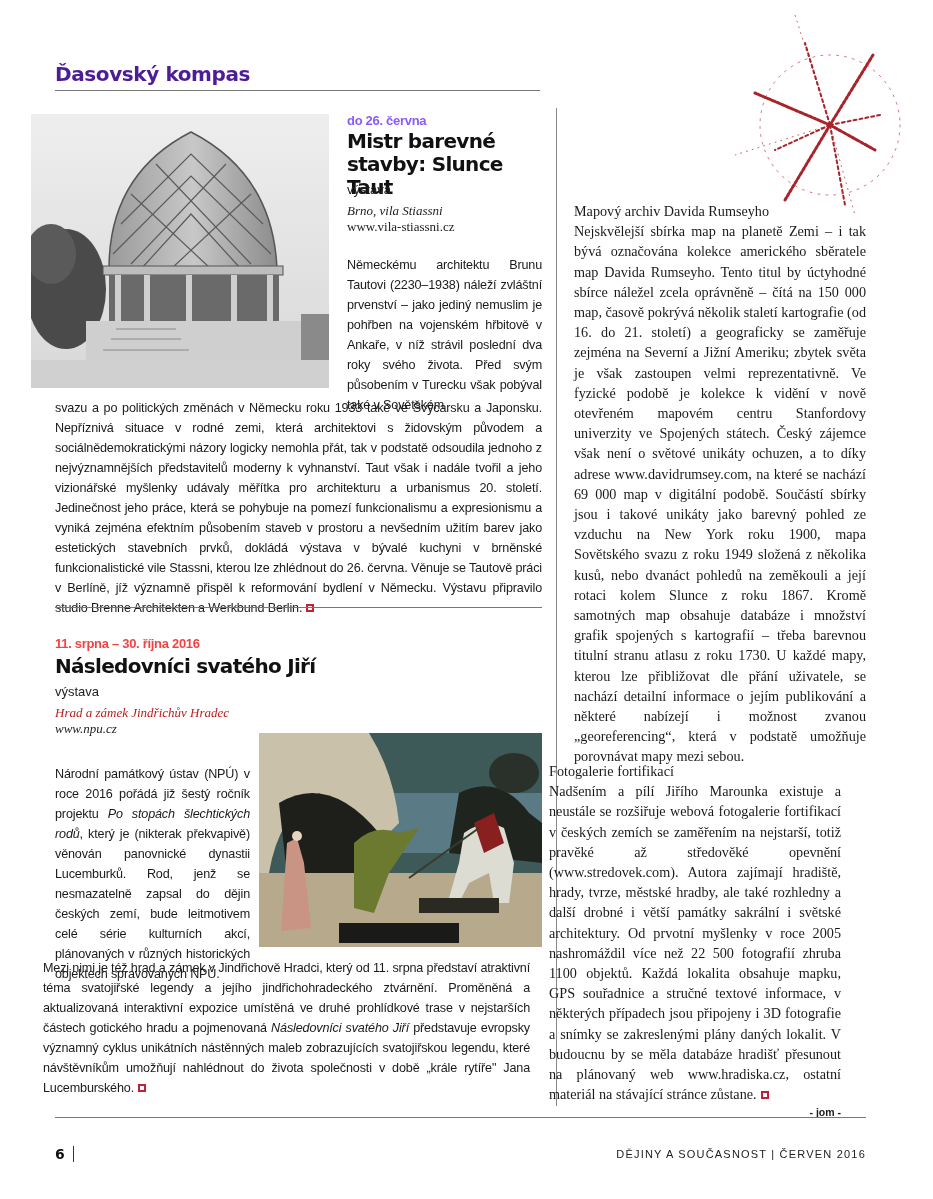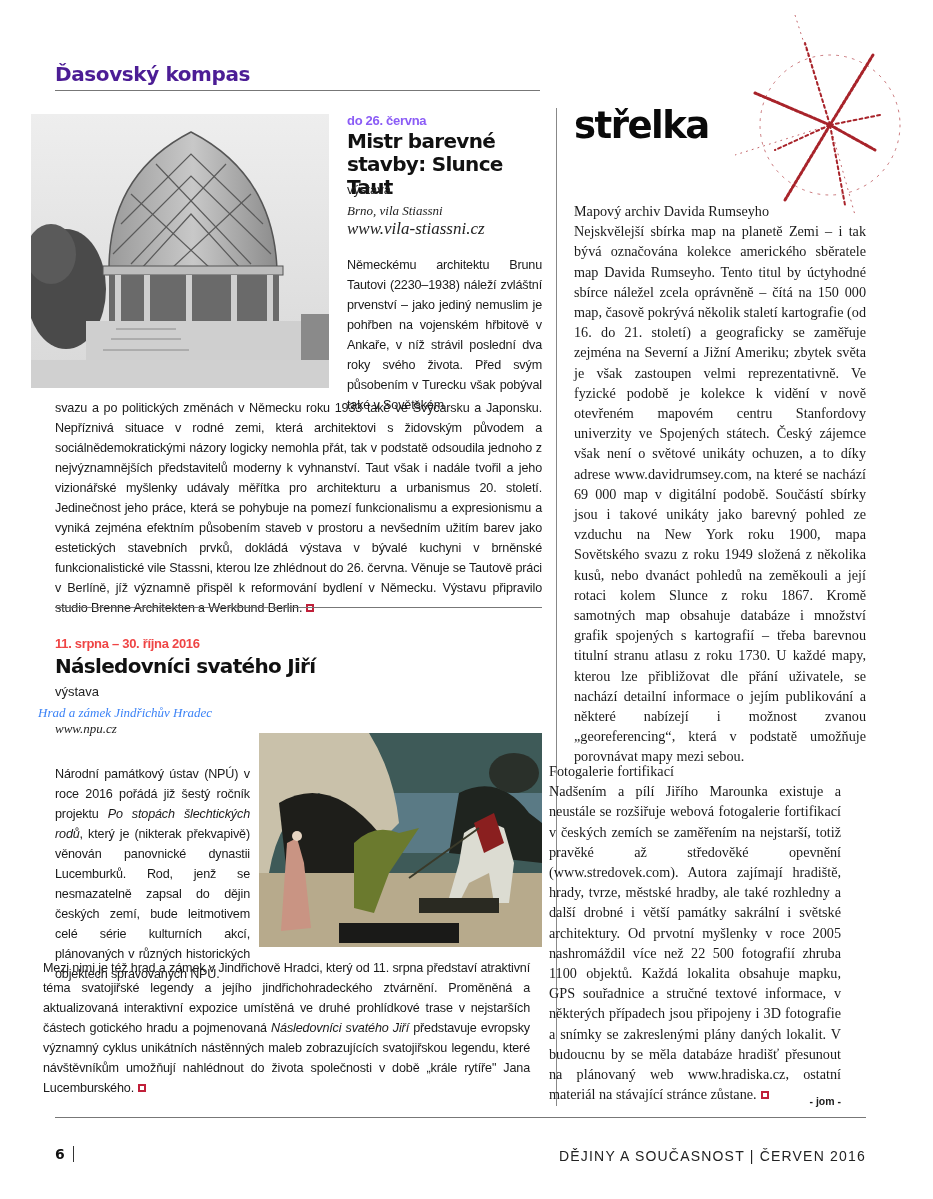--- a/index.html
+++ b/index.html
@@ -10,53 +10,53 @@
   .top-rule { position: absolute; left: 55px; top: 90px; width: 485px; height: 1px; background: #777; }
 
   .col-divider { position: absolute; left: 556px; top: 108px; width: 1px; height: 998px; background: #888; }
 
   
   .photo-taut { position: absolute; left: 31px; top: 114px; width: 298px; height: 274px; overflow: hidden; background: #e8e8e8; }
   .a1-date { position: absolute; left: 347px; top: 113px; color: #8b5cf6; font-weight: 700; font-size: 13px; letter-spacing: -0.3px; }
   .a1-title { position: absolute; left: 347px; top: 130px; width: 200px; font-family: "DejaVu Sans", sans-serif; font-weight: 700; font-size: 20px; line-height: 23px; letter-spacing: -0.7px; color: #111; }
   .a1-kind { position: absolute; left: 347px; top: 182px; font-size: 13px; color: #222; }
   .a1-place { position: absolute; left: 347px; top: 203px; font-family: "Liberation Serif", serif; font-style: italic; font-size: 13px; line-height: 16px; color: #222; text-align: center; }
-  .a1-web { position: absolute; left: 347px; top: 219px; font-family: "Liberation Serif", serif; font-style: italic; font-size: 17px; color: #222; }
+  .a1-web { position: absolute; left: 347px; top: 219px; font-family: "Liberation Serif", serif; font-size: 13px; color: #222; }
 
   .body-sans { font-size: 12.6px; line-height: 20px; color: #1a1a1a; text-align: justify; letter-spacing: -0.15px; }
   .a1-body-narrow { position: absolute; left: 347px; top: 255px; width: 195px; }
   .a1-body-wide { position: absolute; left: 55px; top: 398px; width: 487px; }
 
   .end-mark { display: inline-block; width: 8px; height: 8px; border: 2px solid #c0203a; vertical-align: 0px; margin-left: 4px; }
 
   .mid-rule { position: absolute; left: 55px; top: 607px; width: 487px; height: 1px; background: #777; }
 
   
   .a2-date { position: absolute; left: 55px; top: 636px; color: #ef4444; font-weight: 700; font-size: 13px; letter-spacing: -0.3px; }
   .a2-title { position: absolute; left: 55px; top: 654px; font-family: "DejaVu Sans", sans-serif; font-weight: 700; font-size: 20px; letter-spacing: -0.7px; color: #111; }
   .a2-kind { position: absolute; left: 55px; top: 684px; font-size: 13px; color: #222; }
-  .a2-place { position: absolute; left: 38px; top: 705px; font-family: "Liberation Serif", serif; font-style: italic; font-size: 13px; color: #3b82f6; }
+  .a2-place { position: absolute; left: 55px; top: 705px; font-family: "Liberation Serif", serif; font-style: italic; font-size: 13px; color: #b91c1c; }
   .a2-web { position: absolute; left: 55px; top: 721px; font-family: "Liberation Serif", serif; font-style: italic; font-size: 13px; color: #222; }
   .photo-george { position: absolute; left: 259px; top: 733px; width: 283px; height: 214px; overflow: hidden; }
   .a2-body-narrow { position: absolute; left: 55px; top: 764px; width: 195px; }
   .a2-body-wide { position: absolute; left: 43px; top: 958px; width: 487px; }
 
   
   .compass { position: absolute; left: 735px; top: 15px; width: 190px; height: 200px; }
   .r-title { position: absolute; left: 574px; top: 106px; font-family: "DejaVu Sans", sans-serif; font-weight: 700; font-size: 37px; line-height: 39px; letter-spacing: -1.5px; color: #0a0a0a; }
   .body-serif { font-family: "Liberation Serif", serif; font-size: 14.2px; line-height: 20.2px; color: #1a1a1a; text-align: justify; }
   .r-block1 { position: absolute; left: 574px; top: 201px; width: 292px; }
   .r-block2 { position: absolute; left: 549px; top: 761px; width: 292px; }
   .sub-head { font-weight: 400; display: block; }
-  .author-sig { float: right; font-family: "Liberation Sans", sans-serif; font-weight: 700; font-size: 10.5px; margin-top: 7px; }
+  .author-sig { float: right; font-family: "Liberation Sans", sans-serif; font-weight: 700; font-size: 10.5px; margin-top: 18px; }
 
   .bottom-rule { position: absolute; left: 55px; top: 1117px; width: 811px; height: 1px; background: #777; }
   .page-num { position: absolute; left: 55px; top: 1146px; font-family: "DejaVu Sans", sans-serif; font-weight: 700; font-size: 14px; color: #111; }
   .page-bar { position: absolute; left: 73px; top: 1146px; width: 1px; height: 16px; background: #333; }
-  .footer-right { position: absolute; right: 67px; top: 1148px; font-size: 14px; letter-spacing: 1.2px; color: #222; }
+  .footer-right { position: absolute; right: 67px; top: 1148px; font-size: 11px; letter-spacing: 1.2px; color: #222; }
 </style>
 </head>
 <body>
 
 <div class="section-title">Ďasovský kompas</div>
 <div class="top-rule"></div>
 <div class="col-divider"></div>
 
 <div class="photo-taut">
   <svg width="298" height="274" viewBox="0 0 298 274">
@@ -166,21 +166,20 @@
       </g>
       <g stroke-width="1" stroke-dasharray="1 5" opacity="0.7">
         <line x1="0" y1="140" x2="95" y2="110"></line>
         <line x1="95" y1="110" x2="120" y2="200"></line>
         <line x1="95" y1="110" x2="60" y2="0"></line>
       </g>
     </g>
   </svg>
 </div>
 <div class="r-title">
-  <div>střelka</div>
 </div>
 <p class="body-serif r-block1">
   <span class="sub-head">Mapový archiv Davida Rumseyho</span><span>Nejskvělejší sbírka map na planetě Zemi – i tak bývá označována kolekce amerického sběratele map Davida Rumseyho. Tento titul by úctyhodné sbírce náležel zcela oprávněně – čítá na 150 000 map, časově pokrývá několik staletí kartografie (od 16. do 21. století) a geograficky se zaměřuje zejména na Severní a Jižní Ameriku; zbytek světa je však zastoupen velmi reprezentativně. Ve fyzické podobě je kolekce k vidění v nově otevřeném mapovém centru Stanfordovy univerzity ve Spojených státech. Český zájemce však není o světové unikáty ochuzen, a to díky adrese www.davidrumsey.com, na které se nachází 69 000 map v digitální podobě. Součástí sbírky jsou i takové unikáty jako barevný pohled ze vzduchu na New York roku 1900, mapa Sovětského svazu z roku 1949 složená z několika kusů, nebo dvanáct pohledů na zeměkouli a její rotaci kolem Slunce z roku 1867. Kromě samotných map obsahuje databáze i množství grafik spojených s kartografií – třeba barevnou titulní stranu atlasu z roku 1730. U každé mapy, kterou lze přibližovat dle přání uživatele, se nachází detailní informace o jejím publikování a některé nabízejí i možnost zvanou „georeferencing“, která v podstatě umožňuje porovnávat mapy mezi sebou.</span>
 </p>
 <p class="body-serif r-block2">
   <span class="sub-head">Fotogalerie fortifikací</span><span>Nadšením a pílí Jiřího Marounka existuje a neustále se rozšiřuje webová fotogalerie fortifikací v českých zemích se zaměřením na nejstarší, totiž pravěké až středověké opevnění (www.stredovek.com). Autora zajímají hradiště, hrady, tvrze, městské hradby, ale také rozhledny a další drobné i větší památky sakrální i světské architektury. Od prvotní myšlenky v roce 2005 nashromáždil více než 22 500 fotografií zhruba 1100 objektů. Každá lokalita obsahuje mapku, GPS souřadnice a stručné textové informace, v některých případech jsou připojeny i 3D fotografie a snímky se zakreslenými plány daných lokalit. V budoucnu by se měla databáze hradišť přesunout na plánovaný web www.hradiska.cz, ostatní materiál na stávající stránce zůstane.</span><span class="end-mark"></span><span class="author-sig">- jom -</span>
 </p>
 
 <div class="bottom-rule"></div>
 <div class="page-num">6</div>

